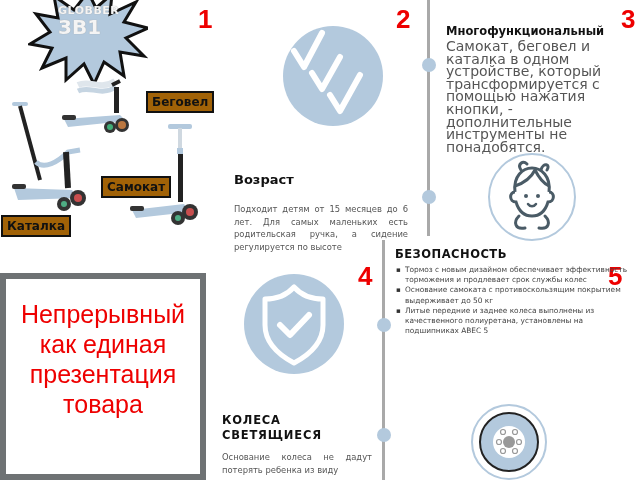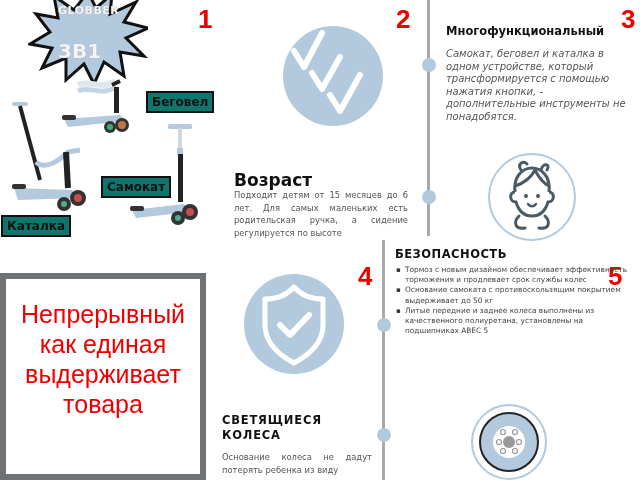--- a/index.html
+++ b/index.html
@@ -15,24 +15,24 @@
   .num { position: absolute; color: #ee0000; font-family: "Liberation Sans", sans-serif; font-weight: bold; font-size: 26px; line-height: 1; }
 
   
   .h { font-family: "DejaVu Sans", sans-serif; font-weight: bold; color: #111; }
   .p { font-family: "DejaVu Sans", sans-serif; color: #555; }
 
   
   .burst { position: absolute; left: 28px; top: -8px; width: 120px; height: 92px; }
   .burst-text { position: absolute; left: 58px; top: 4px; width: 70px; text-align: left; color: #ffffff; font-family: "DejaVu Sans", sans-serif; font-weight: bold; }
   .burst-t1 { font-size: 11px; letter-spacing: 0.5px; color: #f4f4f4; text-shadow: 0 0 1px #999; }
-  .burst-t2 { font-size: 20px; line-height: 20px; color: #f4f4f4; text-shadow: 0 0 1px #999; margin-top: 24px; }
+  .burst-t2 { font-size: 20px; line-height: 20px; color: #f4f4f4; text-shadow: 0 0 1px #999; }
 
   
-  .label-box { position: absolute; border: 2px solid #111; background: #0f766e; color: #111; font-family: "DejaVu Sans", sans-serif; font-weight: bold; font-size: 12px; padding: 2px 4px; line-height: 14px; }
+  .label-box { position: absolute; border: 2px solid #111; background: #a16207; color: #111; font-family: "DejaVu Sans", sans-serif; font-weight: bold; font-size: 12px; padding: 2px 4px; line-height: 14px; }
 
   
   .callout { position: absolute; left: 0; top: 273px; width: 206px; height: 207px; border: 6px solid #6e7274; background: #fff; padding-left: 47px; }
   .callout-text { position: absolute; left: 0; top: 20px; width: 100%; text-align: center; color: #ee0000; font-family: "Liberation Sans", sans-serif; font-size: 25px; line-height: 30px; }
 
   
   .safety-list { list-style: none; }
   .safety-list li { position: relative; padding-left: 10px; font-size: 7.4px; line-height: 10.2px; color: #444; }
   .safety-list li::before { content: "\25AA"; position: absolute; left: 1px; top: 0; font-size: 7px; color: #333; }
 </style>
@@ -107,26 +107,26 @@
 
 <svg class="abs" style="left:282px; top:25px;" width="102" height="102" viewBox="0 0 102 102">
   <circle cx="51" cy="51" r="50" fill="#b3c9dd"></circle>
   <path d="M12,26 L22,42 L40,8" stroke="#fff" stroke-width="6" fill="none" stroke-linecap="round" stroke-linejoin="round"></path>
   <path d="M30,48 L40,64 L58,32" stroke="#fff" stroke-width="6" fill="none" stroke-linecap="round" stroke-linejoin="round"></path>
   <path d="M48,70 L58,86 L78,50" stroke="#fff" stroke-width="6" fill="none" stroke-linecap="round" stroke-linejoin="round"></path>
 </svg>
 
 <div class="abs" style="left:446px; top:24px; width:180px;">
   <div class="h" style="font-size:11.5px; line-height:14px;">Многофункциональный</div>
-  <div class="p" style="font-size:10px; line-height:12.6px; margin-top:10px;font-style:italic;">Самокат, беговел и каталка в одном устройстве, который трансформируется с помощью нажатия кнопки, - дополнительные инструменты не понадобятся.</div>
+  <div class="p" style="font-size:14px; line-height:12.6px; margin-top:2px;">Самокат, беговел и каталка в одном устройстве, который трансформируется с помощью нажатия кнопки, - дополнительные инструменты не понадобятся.</div>
 </div>
 
 <div class="abs" style="left:234px; top:173px; width:174px;">
-  <div class="h" style="font-size:17px; line-height:14px;">Возраст</div>
-  <div class="p" style="font-size:8.4px; line-height:12.6px; margin-top:2px; text-align:justify;">Подходит детям от 15 месяцев до 6 лет. Для самых маленьких есть родительская ручка, а сидение регулируется по высоте</div>
+  <div class="h" style="font-size:13px; line-height:14px;">Возраст</div>
+  <div class="p" style="font-size:8.4px; line-height:12.6px; margin-top:16px; text-align:justify;">Подходит детям от 15 месяцев до 6 лет. Для самых маленьких есть родительская ручка, а сидение регулируется по высоте</div>
 </div>
 
 <svg class="abs" style="left:487px; top:152px;" width="90" height="90" viewBox="0 0 90 90">
   <circle cx="45" cy="45" r="43" fill="none" stroke="#b3c9dd" stroke-width="2"></circle>
   <path d="M28,40 C26,24 36,16 45,16 C54,16 64,24 62,40" fill="none" stroke="#4a5b66" stroke-width="3"></path>
   <path d="M34,18 C30,12 36,8 40,12 M54,18 C56,10 64,12 60,18" fill="none" stroke="#4a5b66" stroke-width="3" stroke-linecap="round"></path>
   <path d="M28,34 C40,30 46,22 48,18 C52,26 58,32 62,34" fill="none" stroke="#4a5b66" stroke-width="3"></path>
   <path d="M28,40 C22,40 22,50 29,50 C32,60 38,64 45,64 C52,64 58,60 61,50 C68,50 68,40 62,40" fill="none" stroke="#4a5b66" stroke-width="3"></path>
   <circle cx="39" cy="44" r="2" fill="#4a5b66"></circle>
   <circle cx="51" cy="44" r="2" fill="#4a5b66"></circle>
@@ -143,38 +143,38 @@
 <div class="abs" style="left:395px; top:247px; width:240px;">
   <div class="h" style="font-size:11.5px; line-height:14px; letter-spacing:0.5px;">БЕЗОПАСНОСТЬ</div>
   <ul class="safety-list" style="margin-top:4px;">
     <li>Тормоз с новым дизайном обеспечивает эффективность торможения и продлевает срок службы колес</li>
     <li>Основание самоката с противоскользящим покрытием выдерживает до 50 кг</li>
     <li>Литые передние и заднее колеса выполнены из качественного полиуретана, установлены на подшипниках ABEC 5</li>
   </ul>
 </div>
 
 <div class="abs" style="left:222px; top:413px; width:150px;">
+  <div class="h" style="font-size:11.5px; line-height:15px; letter-spacing:0.8px;">КОЛЕСА</div>
   <div class="h" style="font-size:11.5px; line-height:15px; letter-spacing:0.8px;">СВЕТЯЩИЕСЯ</div>
-  <div class="h" style="font-size:11.5px; line-height:15px; letter-spacing:0.8px;">КОЛЕСА</div>
   <div class="p" style="font-size:8.4px; line-height:12.6px; margin-top:8px; text-align:justify;">Основание колеса не дадут потерять ребенка из виду</div>
 </div>
 
 <svg class="abs" style="left:470px; top:403px;" width="78" height="78" viewBox="0 0 78 78">
   <circle cx="39" cy="39" r="37" fill="#fff" stroke="#b3c9dd" stroke-width="2"></circle>
   <circle cx="39" cy="39" r="29" fill="#b3c9dd" stroke="#222" stroke-width="2"></circle>
   <circle cx="39" cy="39" r="16" fill="#fff"></circle>
   <circle cx="39" cy="39" r="6" fill="#999"></circle>
   <circle cx="33" cy="29" r="2.5" fill="#fff" stroke="#999" stroke-width="1.2"></circle>
   <circle cx="45" cy="29" r="2.5" fill="#fff" stroke="#999" stroke-width="1.2"></circle>
   <circle cx="49" cy="39" r="2.5" fill="#fff" stroke="#999" stroke-width="1.2"></circle>
   <circle cx="45" cy="48" r="2.5" fill="#fff" stroke="#999" stroke-width="1.2"></circle>
   <circle cx="33" cy="48" r="2.5" fill="#fff" stroke="#999" stroke-width="1.2"></circle>
   <circle cx="29" cy="39" r="2.5" fill="#fff" stroke="#999" stroke-width="1.2"></circle>
 </svg>
 
 <div class="callout">
   <div class="callout-text">
     <div>Непрерывный</div>
     <div>как единая</div>
-    <div>выдерживает</div>
+    <div>презентация</div>
     <div>товара</div>
   </div>
 </div>
 
 </body></html>

